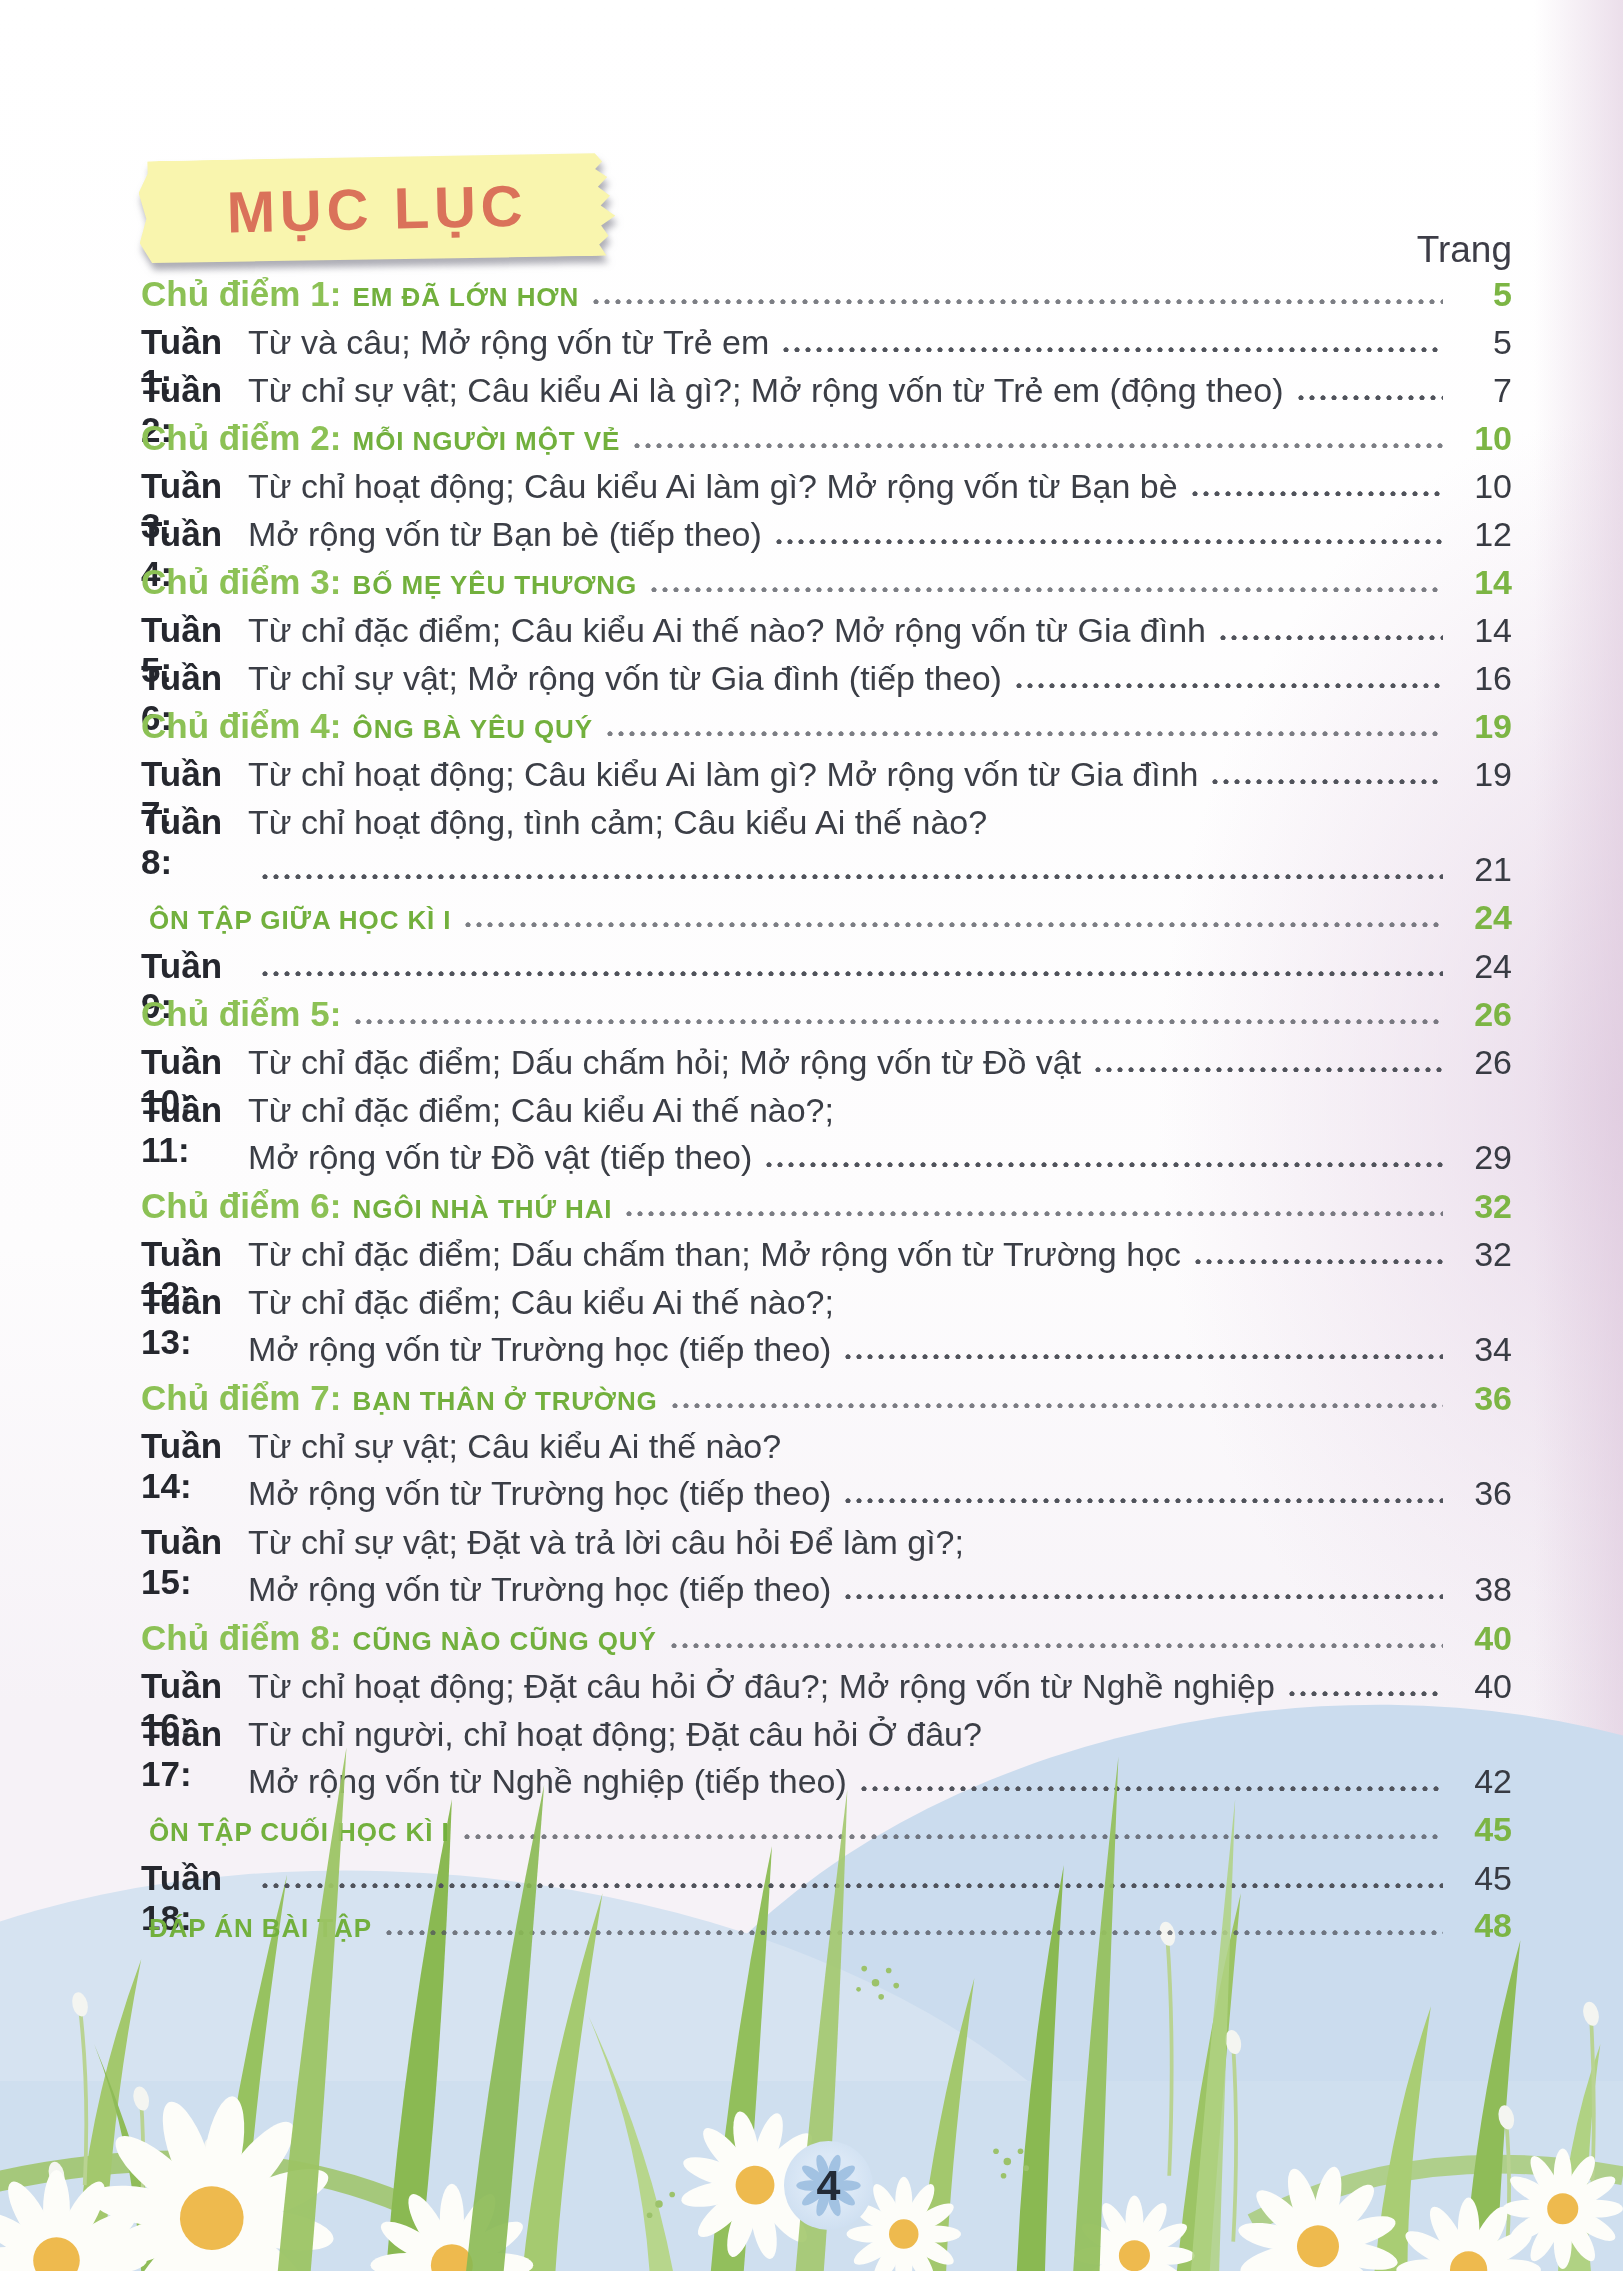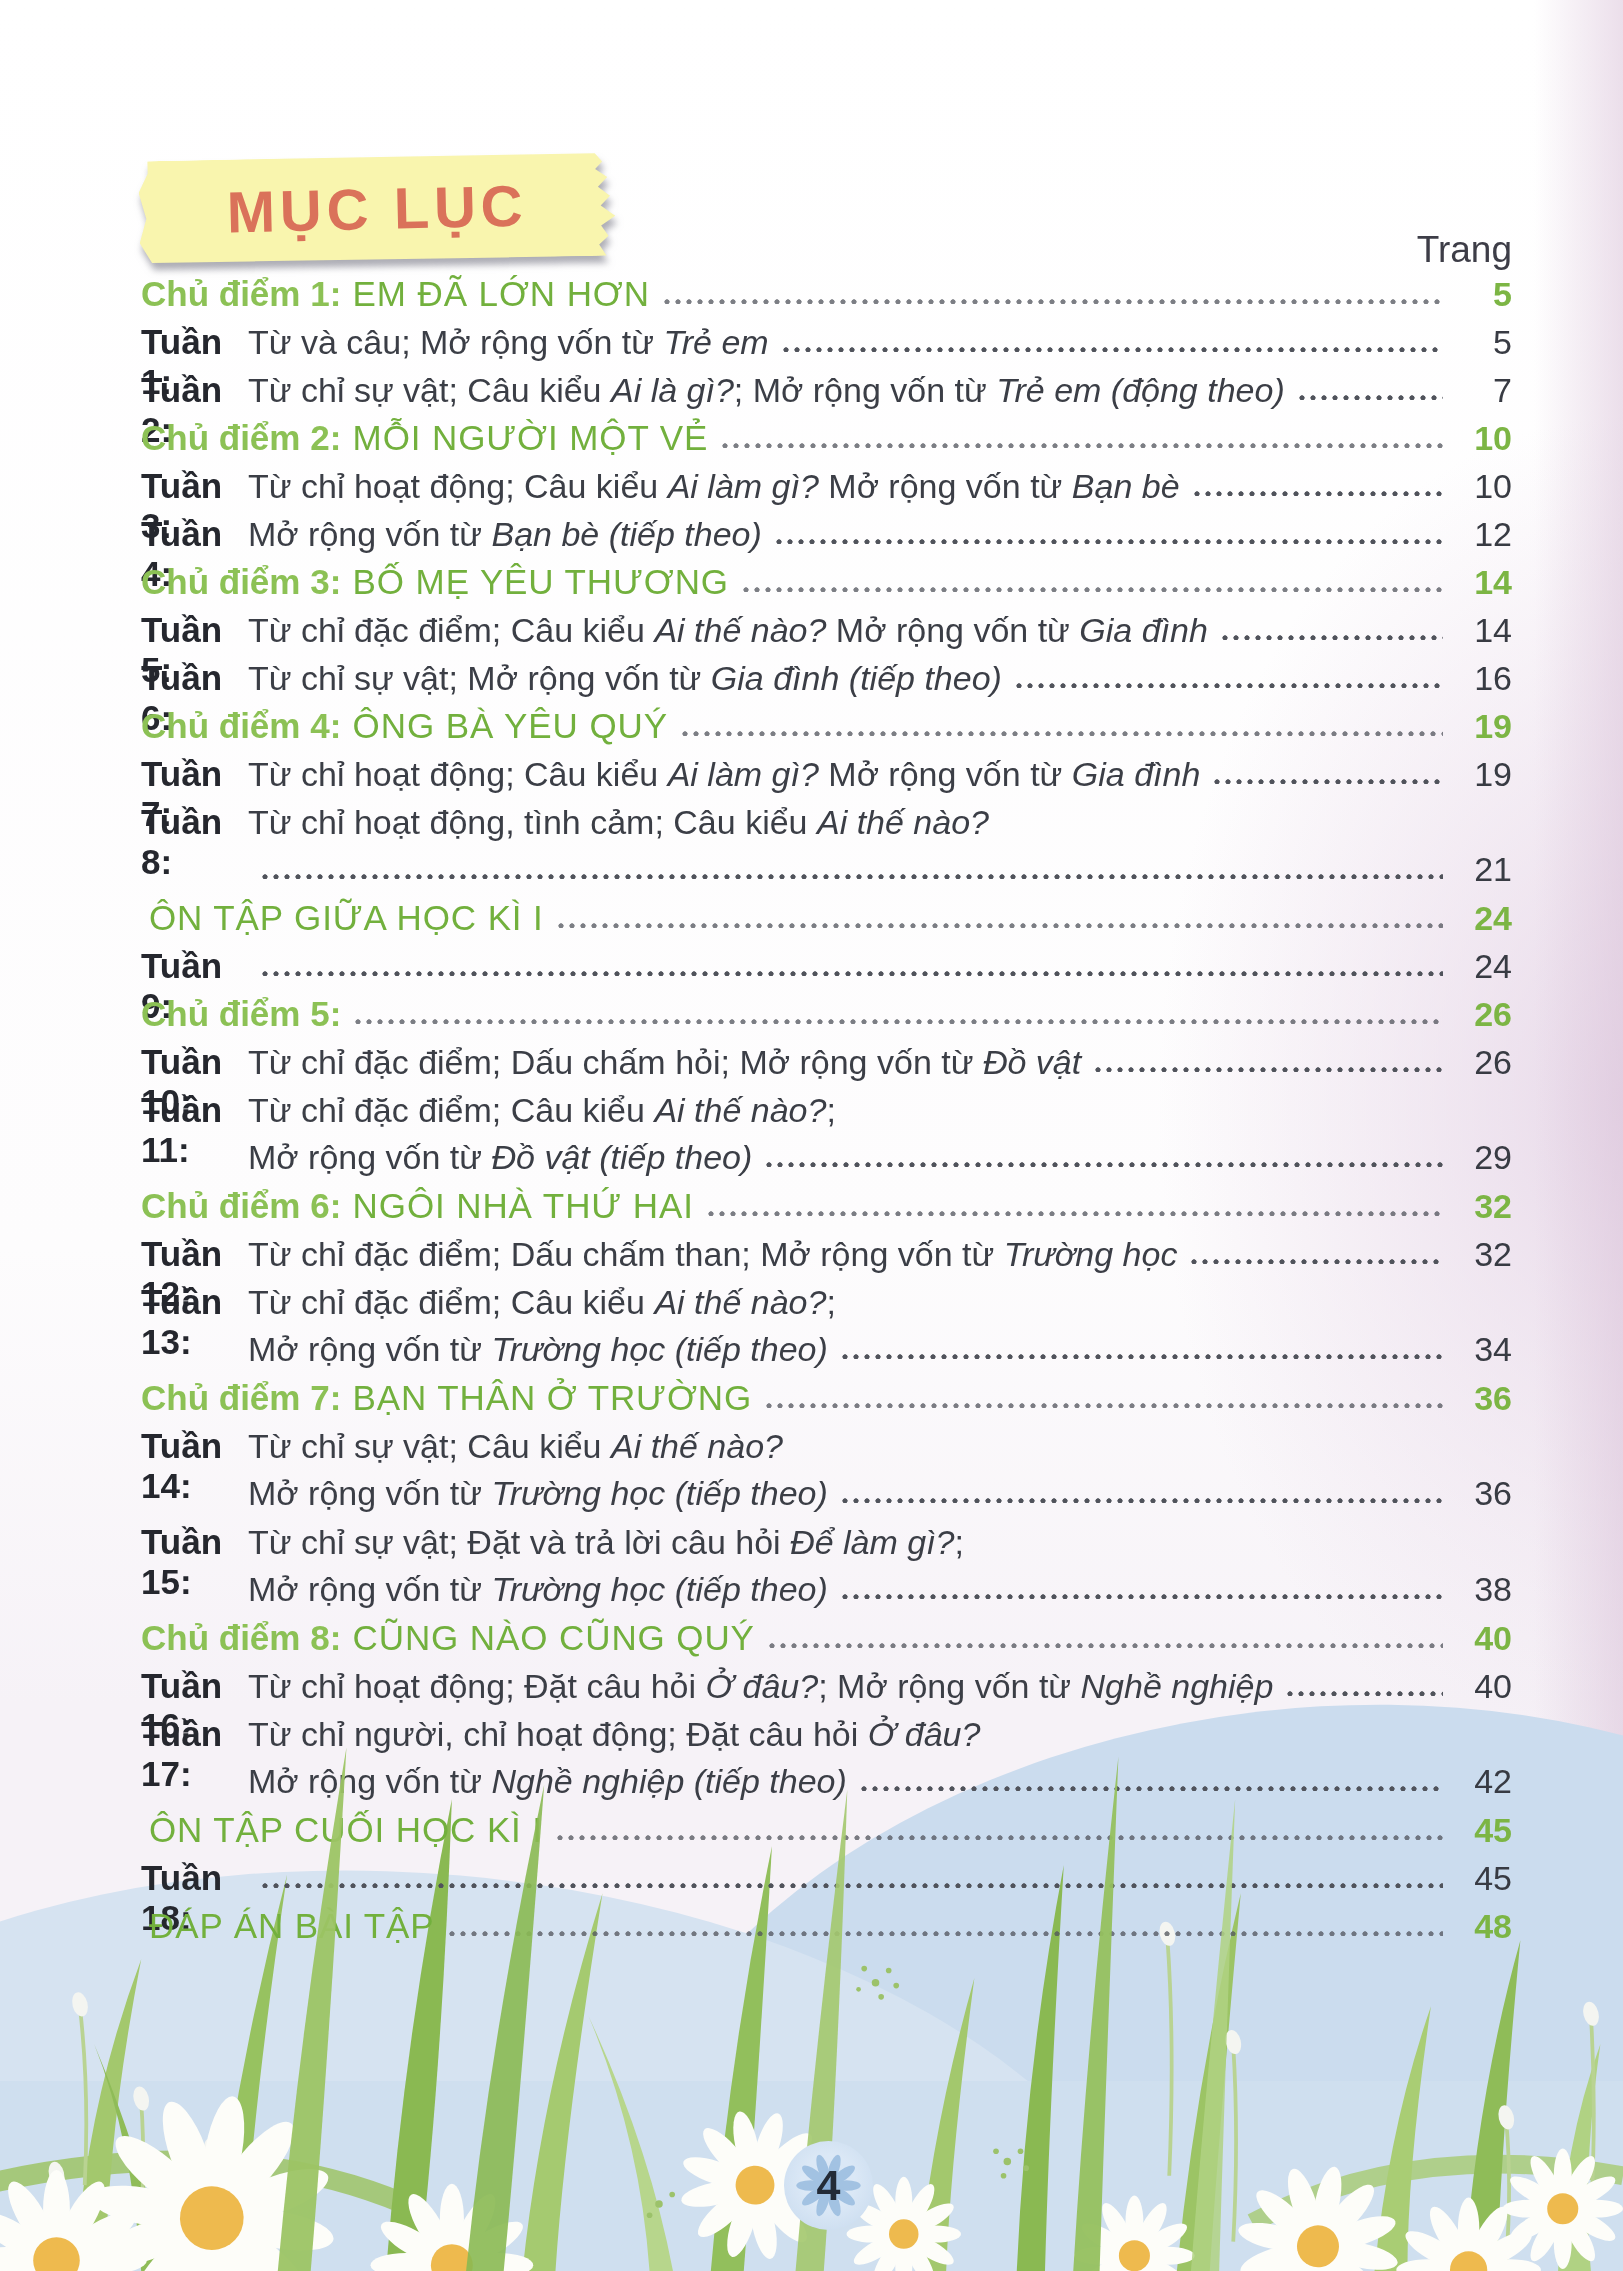--- a/index.html
+++ b/index.html
@@ -28,23 +28,23 @@
     clip-path:polygon(2% 0,96% 2%,97.5% 10%,96% 17%,98.5% 25%,96.5% 34%,99% 43%,97% 52%,100% 62%,97% 71%,98.5% 81%,96.5% 89%,98% 100%,2.5% 97%,0% 78%,1.5% 55%,0% 30%,2% 12%);
   }
   .banner-text{font-size:58px;font-weight:bold;letter-spacing:4.7px;color:#da725a;}
   .trang{position:absolute;top:229px;right:111px;z-index:5;font-size:37px;color:#3d3d47;}
   
   .toc{position:absolute;left:141px;right:111px;top:274px;z-index:4;}
   .row{display:flex;align-items:baseline;height:48px;}
   .wk-label{flex:0 0 107px;font-weight:bold;font-size:35px;color:#25272e;}
   .wk-text{font-size:34px;color:#3b3e46;}
   .seg{white-space:pre;text-align:center;}
-  .seg.it{font-style:italic;}
+  .seg.it{}
   .ch-label{font-weight:bold;font-size:35px;color:#8cc155;}
-  .ch-title{font-weight:normal;font-size:35px;color:#72b03d;letter-spacing:0.9px;margin-left:11.3px;}
+  .ch-title{font-weight:bold;font-size:26px;color:#72b03d;letter-spacing:0.9px;margin-left:11.3px;}
   .row.section .ch-title{margin-left:8px;}
   .dots{flex:1 1 38px;height:8.5px;margin:0 9.4px 0 13px;
     background-image:radial-gradient(circle at 4px 4px,#50535b 2.3px,rgba(0,0,0,0) 2.9px);
     background-repeat:repeat-x;background-size:11px 8.5px;}
   .row.chapter .dots,.row.section .dots{opacity:0.75;}
   .page-num{flex:0 0 auto;min-width:60px;text-align:right;font-size:34px;color:#383b43;}
   .page-num.green{color:#7cb544;font-weight:bold;}
   
   .page-badge{position:absolute;left:784px;top:2141px;width:89px;height:89px;z-index:7;
     border-radius:50%;background:radial-gradient(circle at 50% 45%, #dbe8f6 40%, #c7daee 95%);

